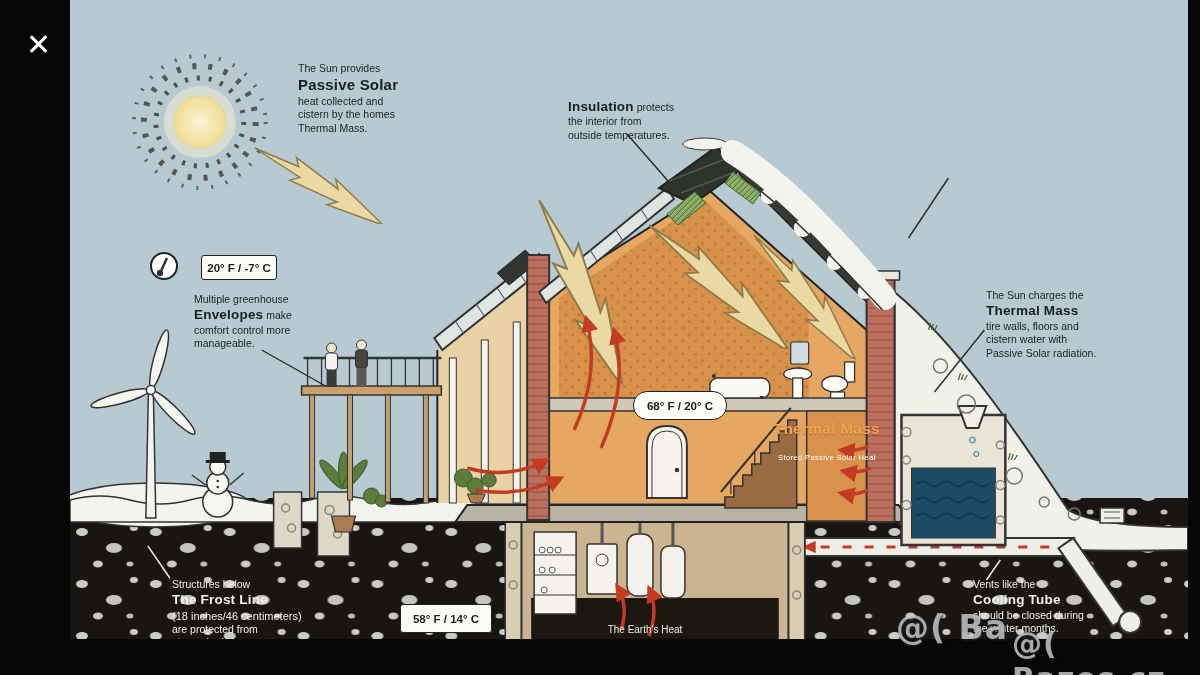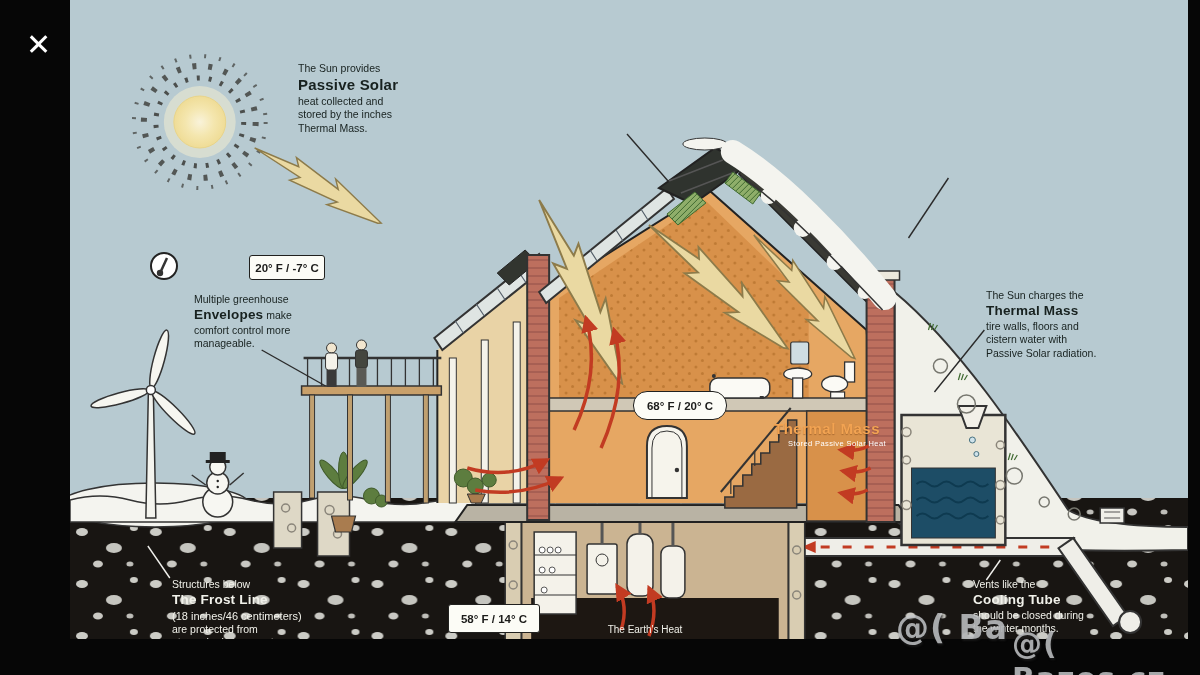--- a/index.html
+++ b/index.html
@@ -15,26 +15,26 @@
   .ann .title{font-weight:bold;font-size:13.5px;letter-spacing:.2px;}
   .ann .title.lg{font-size:15px;display:block;}
   .ann .title.blk{display:block;}
   .ann .inline{font-size:10.5px;}
   .ann .rest{display:block;white-space:pre-line;}
   .ann .sub{display:block;font-size:11px;}
   .ann.light{color:#f1f1ea;}
   .temp{position:absolute;background:#fcfcf6;border:1.6px solid #20201e;display:flex;align-items:center;
         justify-content:center;font-weight:bold;font-size:11.5px;color:#1c1c1a;}
   .temp.rounded{border-radius:14px;}
-  .temp.box{border-radius:3px;margin-left:48px;}
+  .temp.box{border-radius:3px;}
   .thermo{position:absolute;}
   .wall-label{position:absolute;text-align:center;}
   .wall-label .title{display:block;color:#f2a352;font-weight:bold;font-size:15px;letter-spacing:.5px;
                      text-shadow:0 1px 1px rgba(90,40,0,.35);}
-  .wall-label .sub{display:block;color:#fff;font-size:7.5px;letter-spacing:.4px;margin-top:2px;text-align:right;}
+  .wall-label .sub{display:block;color:#fff;font-size:7.5px;letter-spacing:.4px;margin-top:16px;}
   .earth-label{position:absolute;color:#f1f1ea;font-size:10px;text-align:center;}
   .wm{position:absolute;font-weight:bold;color:rgba(200,203,205,.82);
       text-shadow:1px 2px 2px rgba(30,30,30,.7);font-family:"DejaVu Sans",sans-serif;letter-spacing:1px;}
   .wm.partial{font-size:33px;}
   .wm.main{font-size:30px;}
 </style>
 </head>
 <body>
 
 <div class="viewer">
@@ -339,24 +339,29 @@
         <line x1="916" y1="330" x2="866" y2="392"></line>
         <line x1="100" y1="578" x2="78" y2="546" stroke="#f0f0ec"></line>
         <line x1="918" y1="580" x2="932" y2="560" stroke="#f0f0ec"></line>
       </g>
     </svg>
 
     <div class="ann" style="left:228px;top:62px;width:112px">
       <span class="pre">The Sun provides</span>
       <span class="title lg">Passive Solar</span>
       <span class="rest">heat collected and
-stored by the inches
+cistern by the homes
 Thermal Mass.</span>
     </div>
 
+    <div class="ann" style="left:498px;top:98px;width:124px">
+      <span class="line"><span class="title">Insulation</span><span class="inline"> protects</span></span>
+      <span class="rest">the interior from
+outside temperatures.</span>
+    </div>
 
 
     <div class="thermo" style="left:78px;top:250px">
       <svg width="32" height="32" viewBox="0 0 32 32">
         <circle cx="16" cy="16" r="13" fill="#fff" stroke="#222" stroke-width="2"></circle>
         <line x1="19" y1="8" x2="13" y2="21" stroke="#333" stroke-width="2.5"></line>
         <circle cx="12" cy="23" r="3.2" fill="#333"></circle>
       </svg>
     </div>
 

